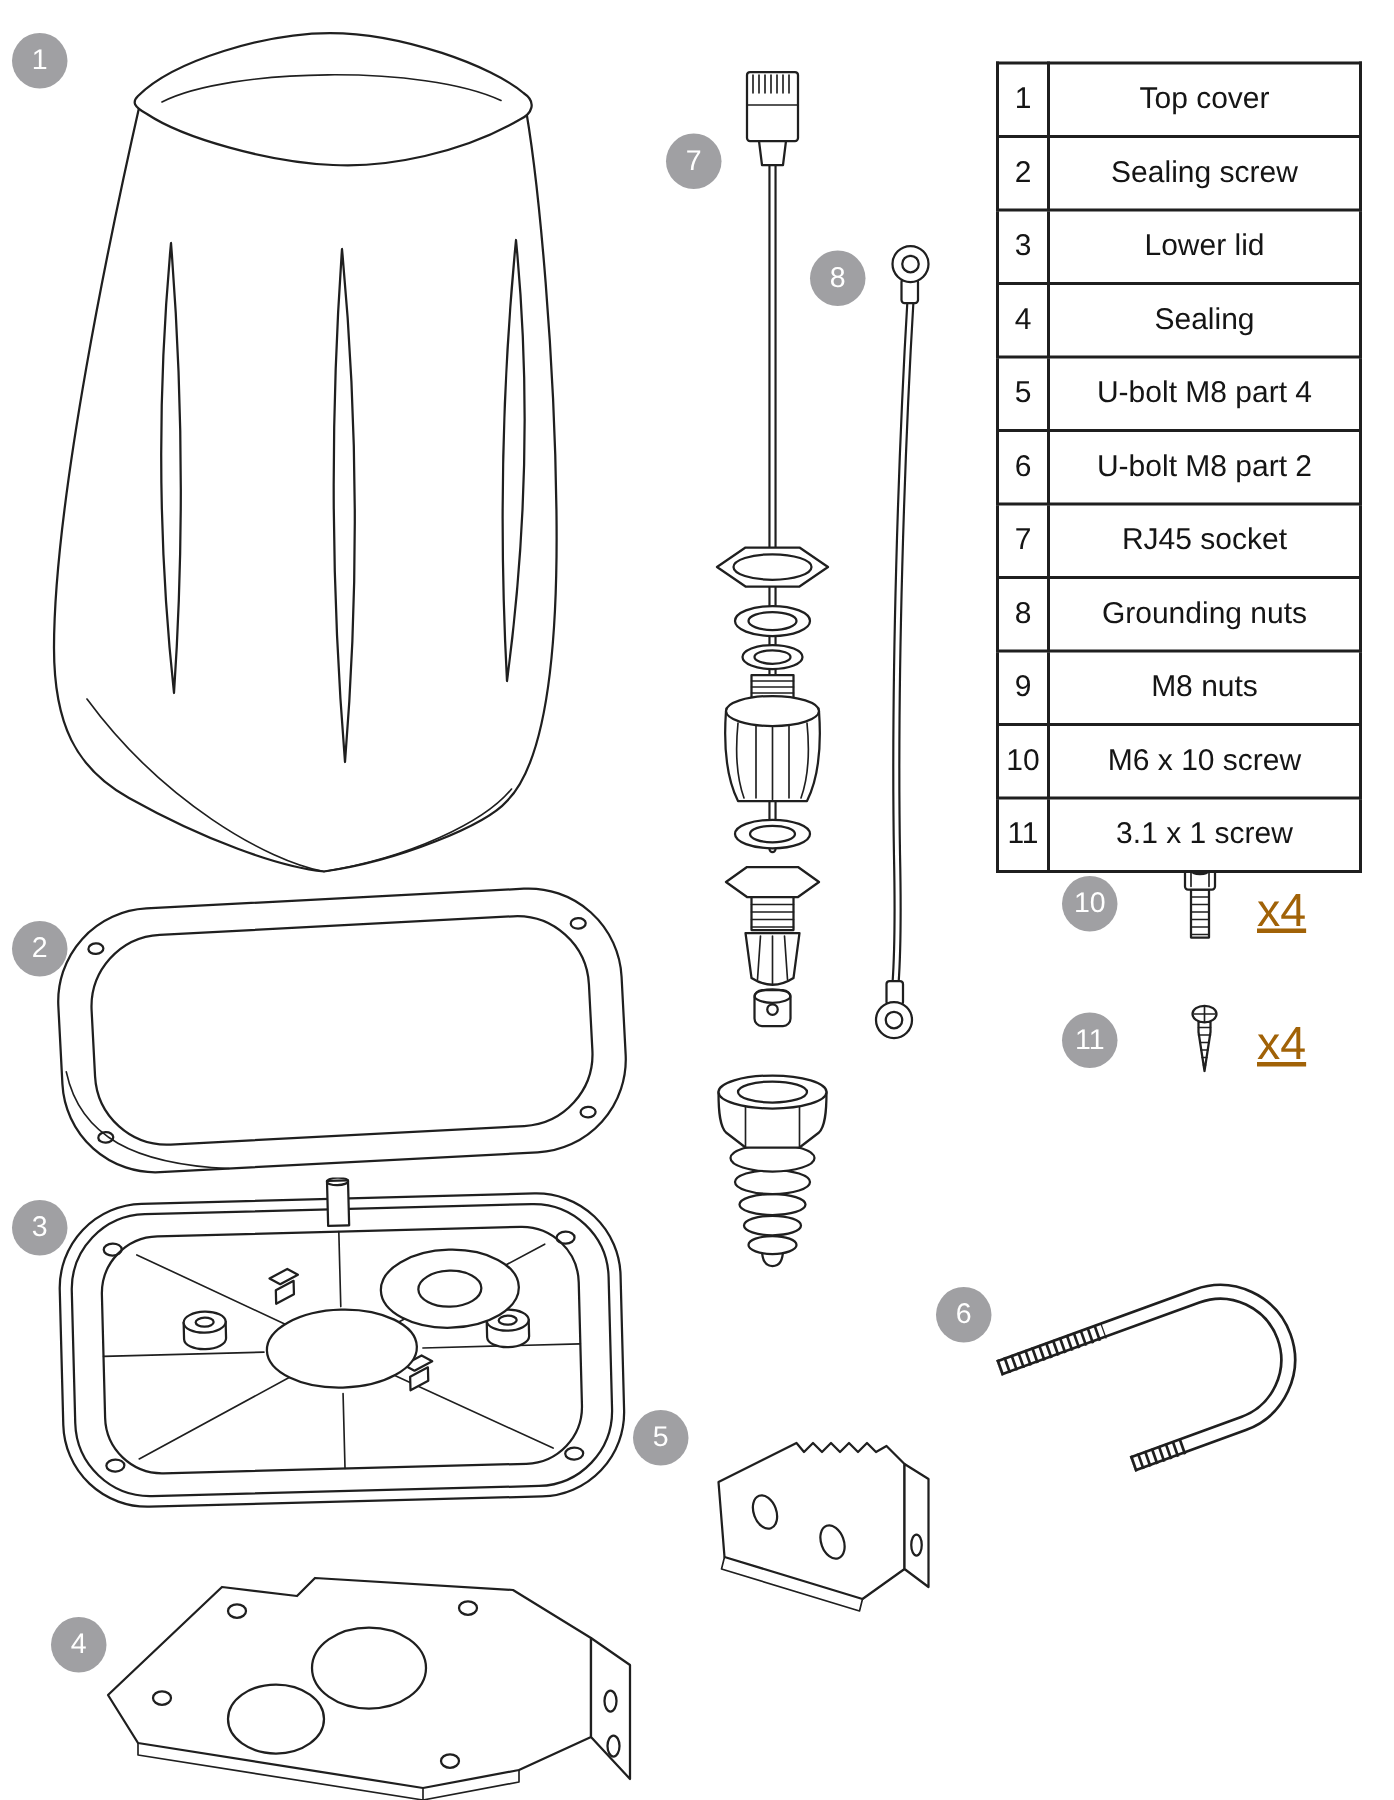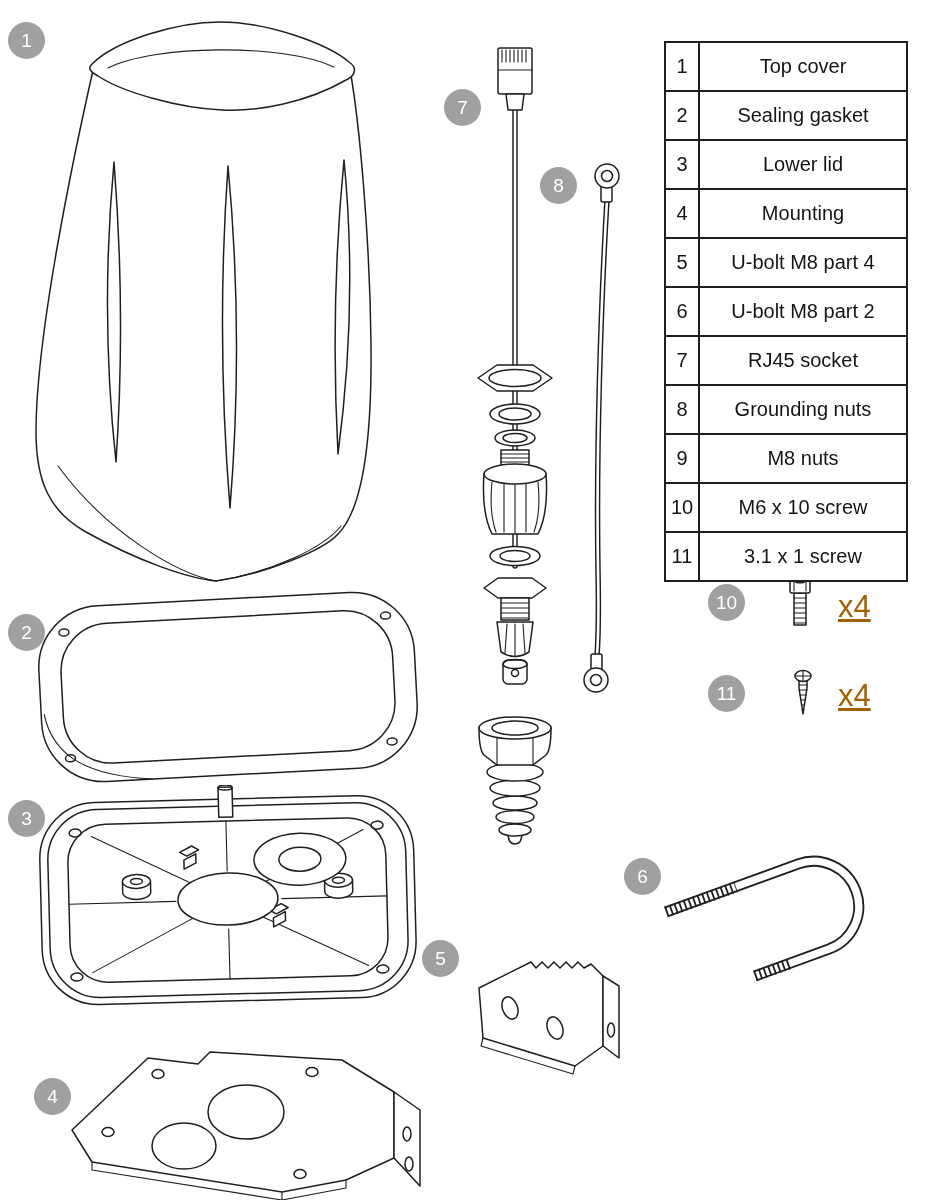--- a/index.html
+++ b/index.html
@@ -231,29 +231,29 @@
   <div class="qty" style="left:838px;top:678px">x4</div>
 
   <table class="parts-table">
     <tbody>
       <tr>
         <td class="col-num">1</td>
         <td class="col-name">Top cover</td>
       </tr>
       <tr>
         <td class="col-num">2</td>
-        <td class="col-name">Sealing gasket</td>
+        <td class="col-name">Sealing screw</td>
       </tr>
       <tr>
         <td class="col-num">3</td>
         <td class="col-name">Lower lid</td>
       </tr>
       <tr>
         <td class="col-num">4</td>
-        <td class="col-name">Mounting</td>
+        <td class="col-name">Sealing</td>
       </tr>
       <tr>
         <td class="col-num">5</td>
         <td class="col-name">U-bolt M8 part 4</td>
       </tr>
       <tr>
         <td class="col-num">6</td>
         <td class="col-name">U-bolt M8 part 2</td>
       </tr>
       <tr>

